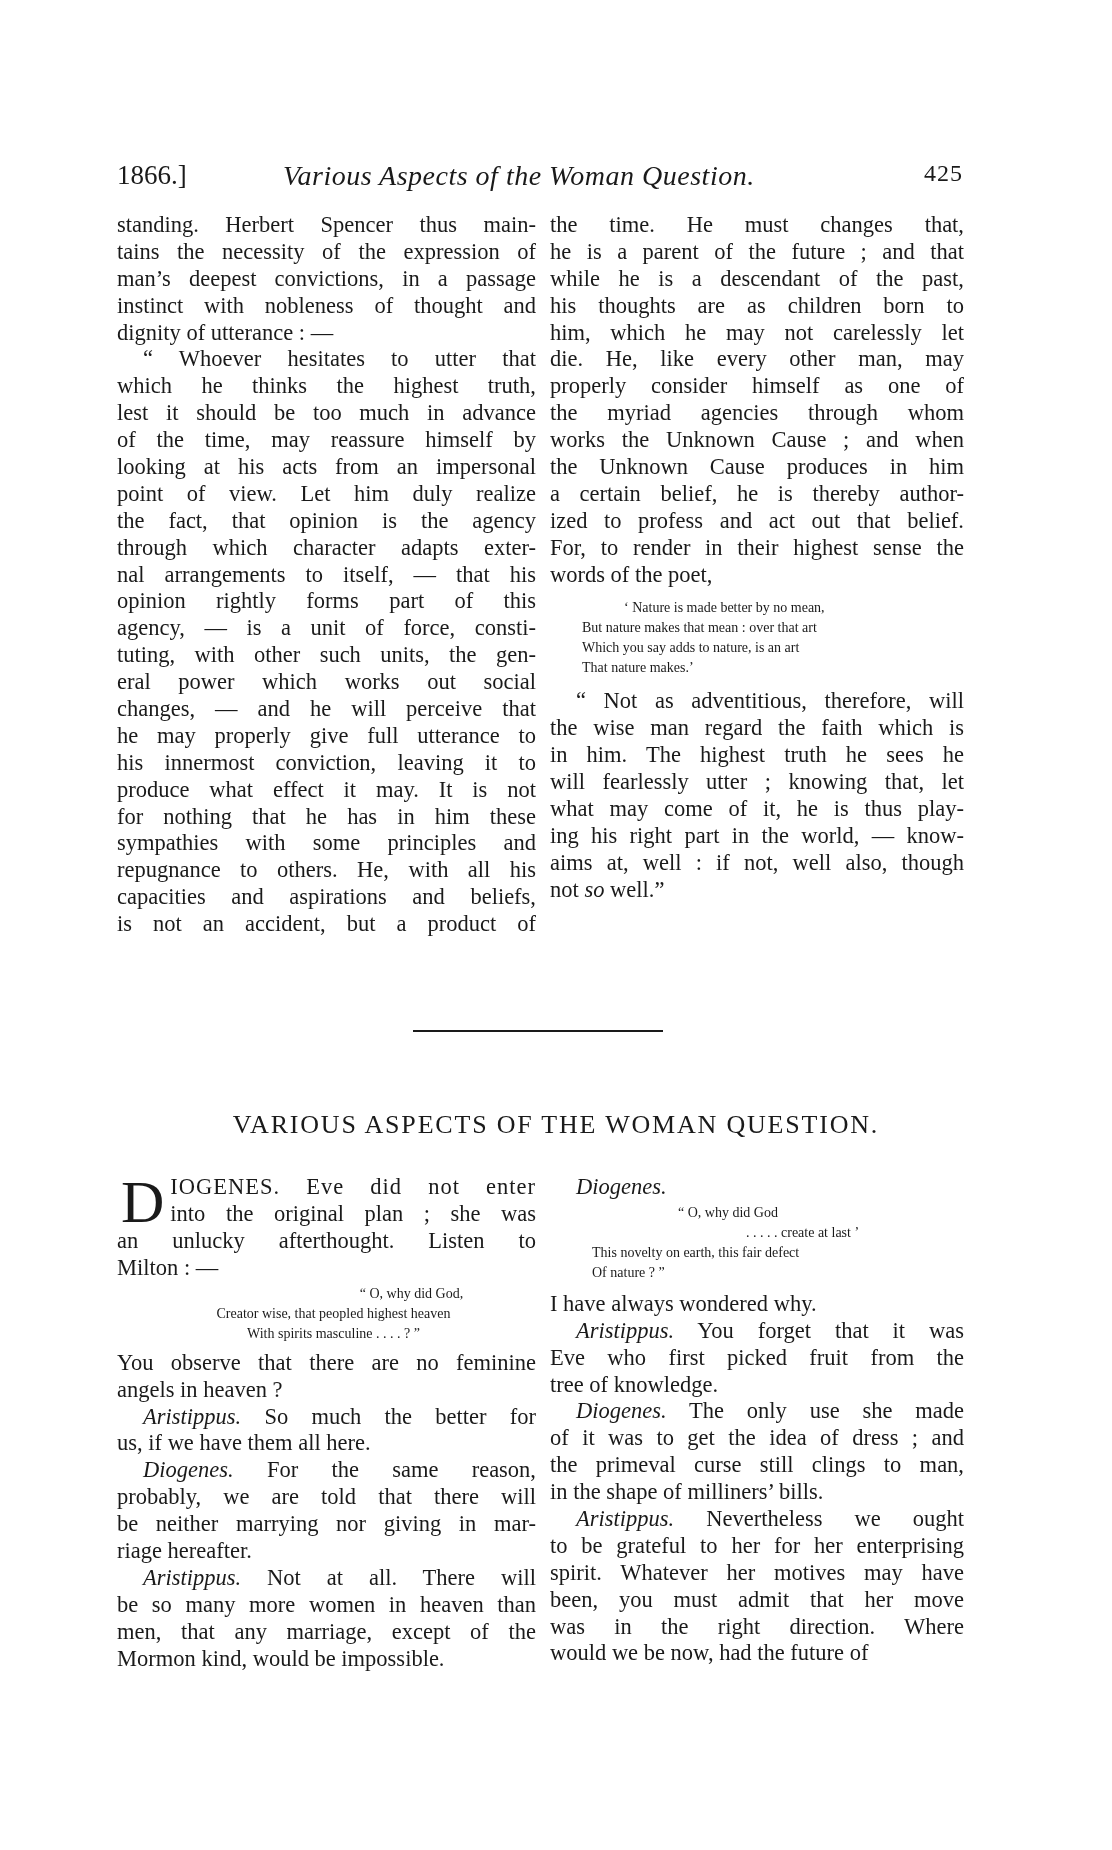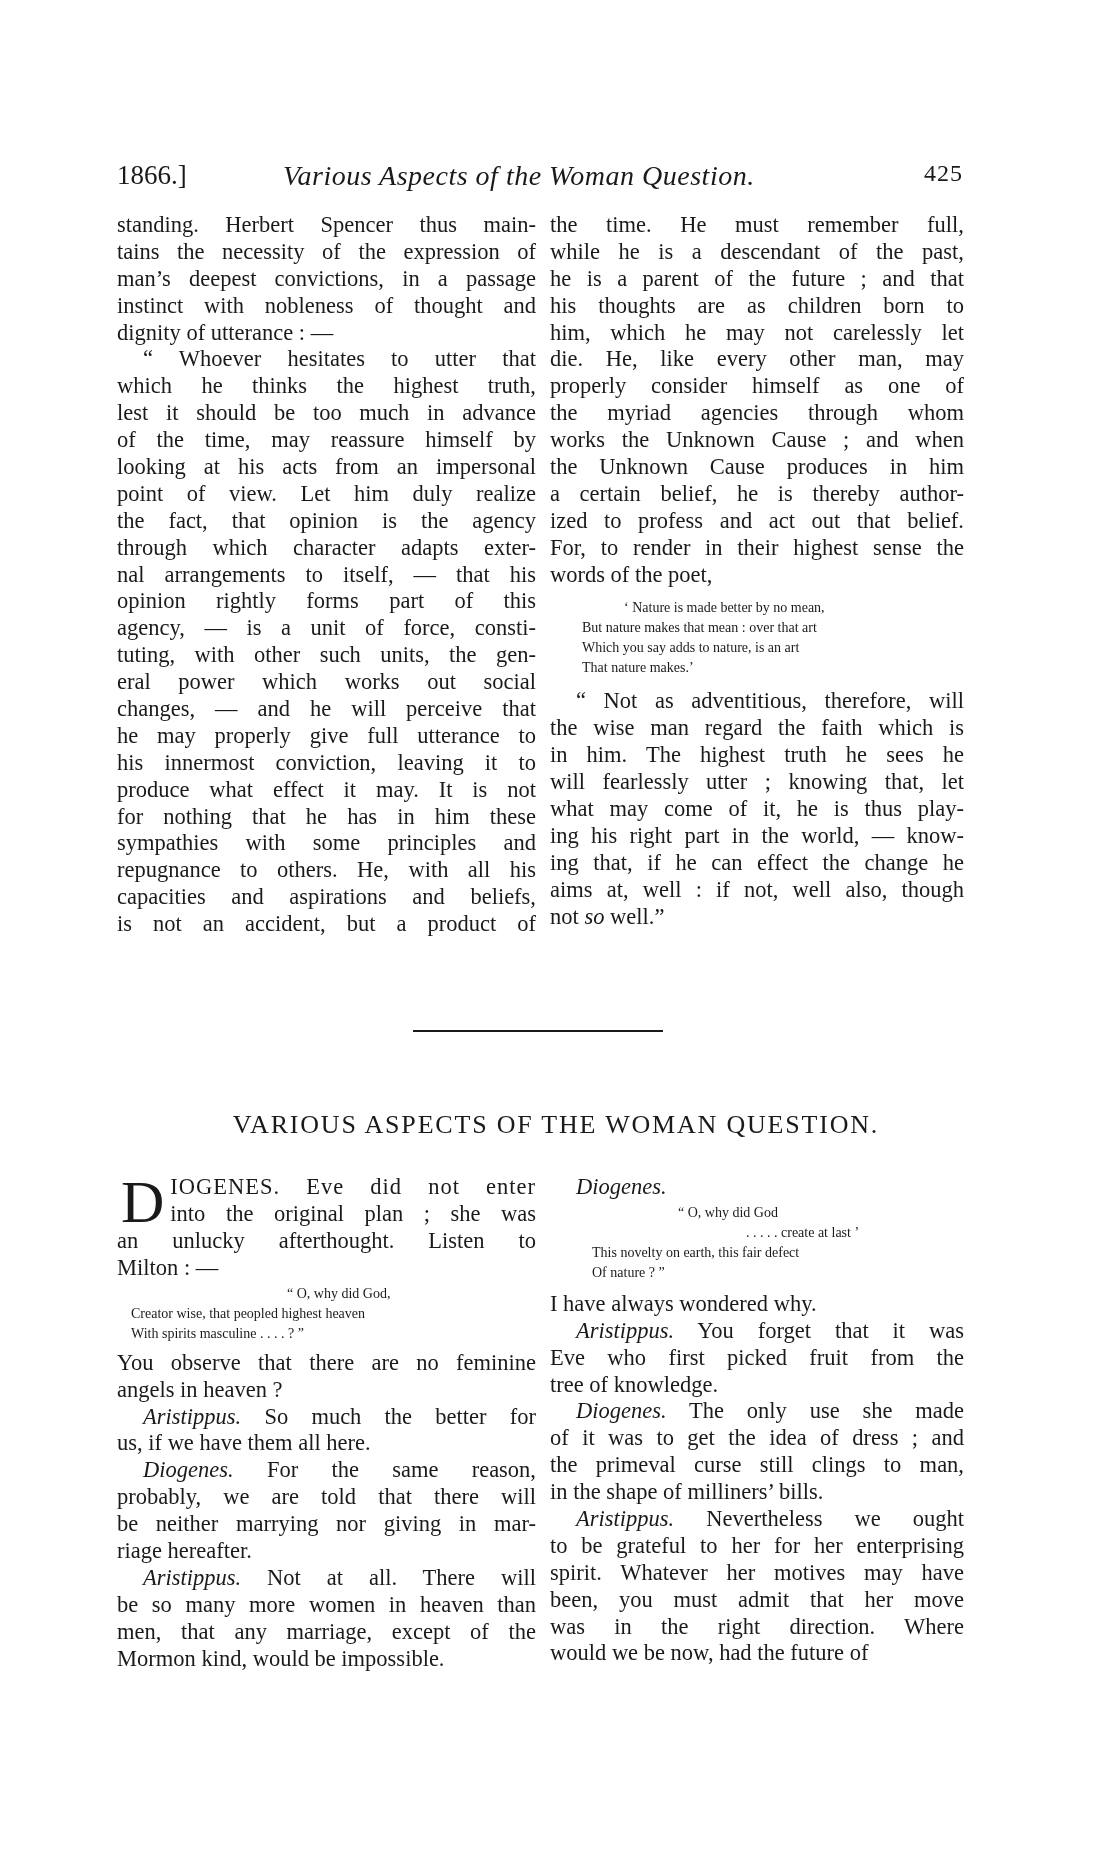--- a/index.html
+++ b/index.html
@@ -65,23 +65,23 @@
     <span class="line">produce what effect it may.  It is not</span>
     <span class="line">for nothing that he has in him these</span>
     <span class="line">sympathies with some principles and</span>
     <span class="line">repugnance to others.  He, with all his</span>
     <span class="line">capacities and aspirations and beliefs,</span>
     <span class="line">is not an accident, but a product of</span>
   </div>
 
 <div class="col col-right" style="top:212px;">
   <div id="tr1">
-      <span class="line">the time.  He must remember full,</span>
+      <span class="line">the time.  He must changes that,</span>
+      <span class="line">he is a parent of the future ; and that</span>
       <span class="line">while he is a descendant of the past,</span>
-      <span class="line">he is a parent of the future ; and that</span>
       <span class="line">his thoughts are as children born to</span>
       <span class="line">him, which he may not carelessly let</span>
       <span class="line">die.  He, like every other man, may</span>
       <span class="line">properly consider himself as one of</span>
       <span class="line">the myriad agencies through whom</span>
       <span class="line">works the Unknown Cause ; and when</span>
       <span class="line">the Unknown Cause produces in him</span>
       <span class="line">a certain belief, he is thereby author-</span>
       <span class="line">ized to profess and act out that belief.</span>
       <span class="line">For, to render in their highest sense the</span>
@@ -93,41 +93,40 @@
       <span class="vl">Which you say adds to nature, is an art</span>
       <span class="vl">That nature makes.’</span>
     </div>
   <div id="tr2">
       <span class="line ind">“ Not as adventitious, therefore, will</span>
       <span class="line">the wise man regard the faith which is</span>
       <span class="line">in him.  The highest truth he sees he</span>
       <span class="line">will fearlessly utter ; knowing that, let</span>
       <span class="line">what may come of it, he is thus play-</span>
       <span class="line">ing his right part in the world, — know-</span>
-      <span class="line">ing that, if he can effect the change he</span>
       <span class="line">aims at, well : if not, well also, though</span>
     </div>
   <span class="line last"><span>not </span><span class="it">so</span><span> well.”</span></span>
 </div>
 
 <div class="divider"></div>
 
 <div class="article-title">VARIOUS ASPECTS OF THE WOMAN QUESTION.</div>
 
 <div class="col col-left" style="top:1174px;">
   <div style="overflow:hidden;">
     <span class="dropcap">D</span>
     <span class="line sc">IOGENES.  Eve did not enter</span>
     <span class="line">into the original plan ;  she was</span>
   </div>
   <div id="al-after">
       <span class="line">an unlucky afterthought.  Listen to</span>
       <span class="line last">Milton : —</span>
     </div>
-  <div class="verse" id="al-verse" style="margin:2px 0 6px 14px;">
+  <div class="verse" id="al-verse" style="margin:2px 0 6px 14px;text-align:center;">
       <span class="vl" style="padding-left: 156px;">“ O, why did God,</span>
       <span class="vl">Creator wise, that peopled highest heaven</span>
       <span class="vl">With spirits masculine . . . . ? ”</span>
     </div>
   <div id="al-after-verse">
       <span class="line">You observe that there are no feminine</span>
       <span class="line last">angels in heaven ?</span>
     </div>
   <div id="al-dialogue">
       <span class="line ind"><span class="it">Aristippus.</span>  So much the better for</span>

